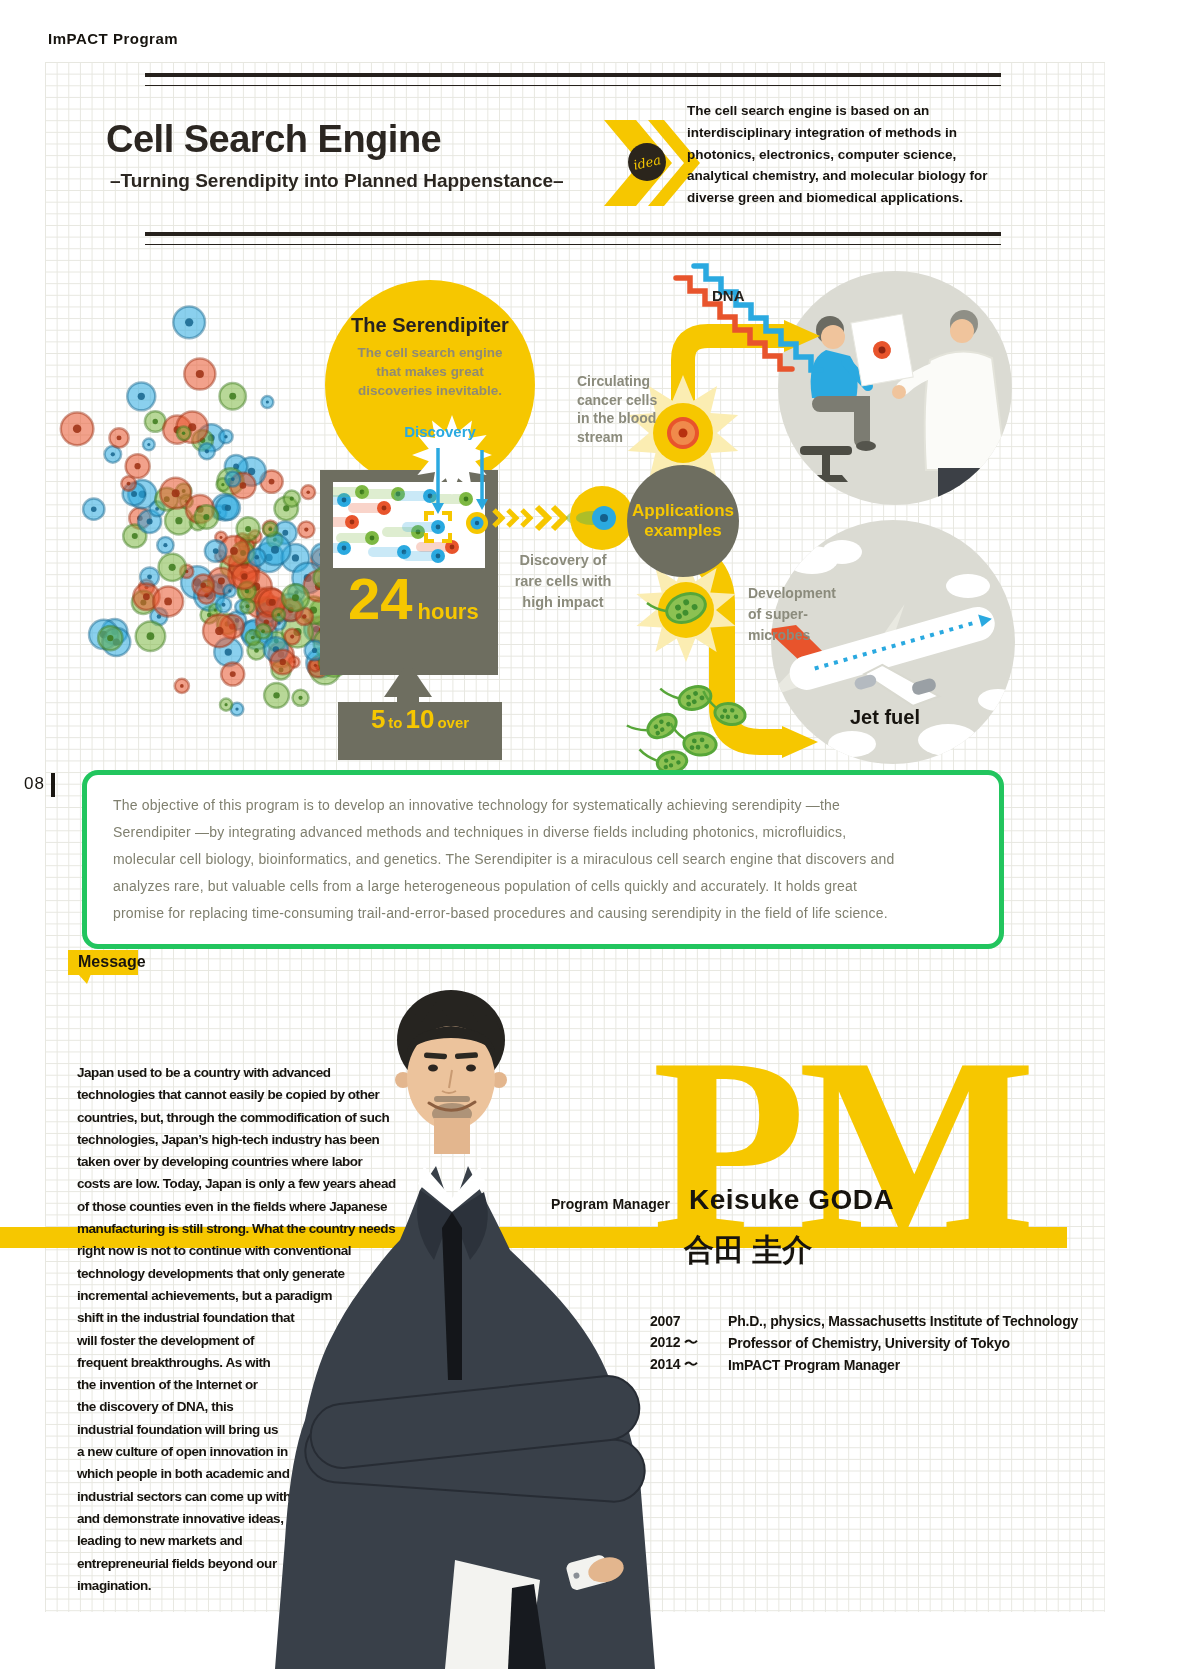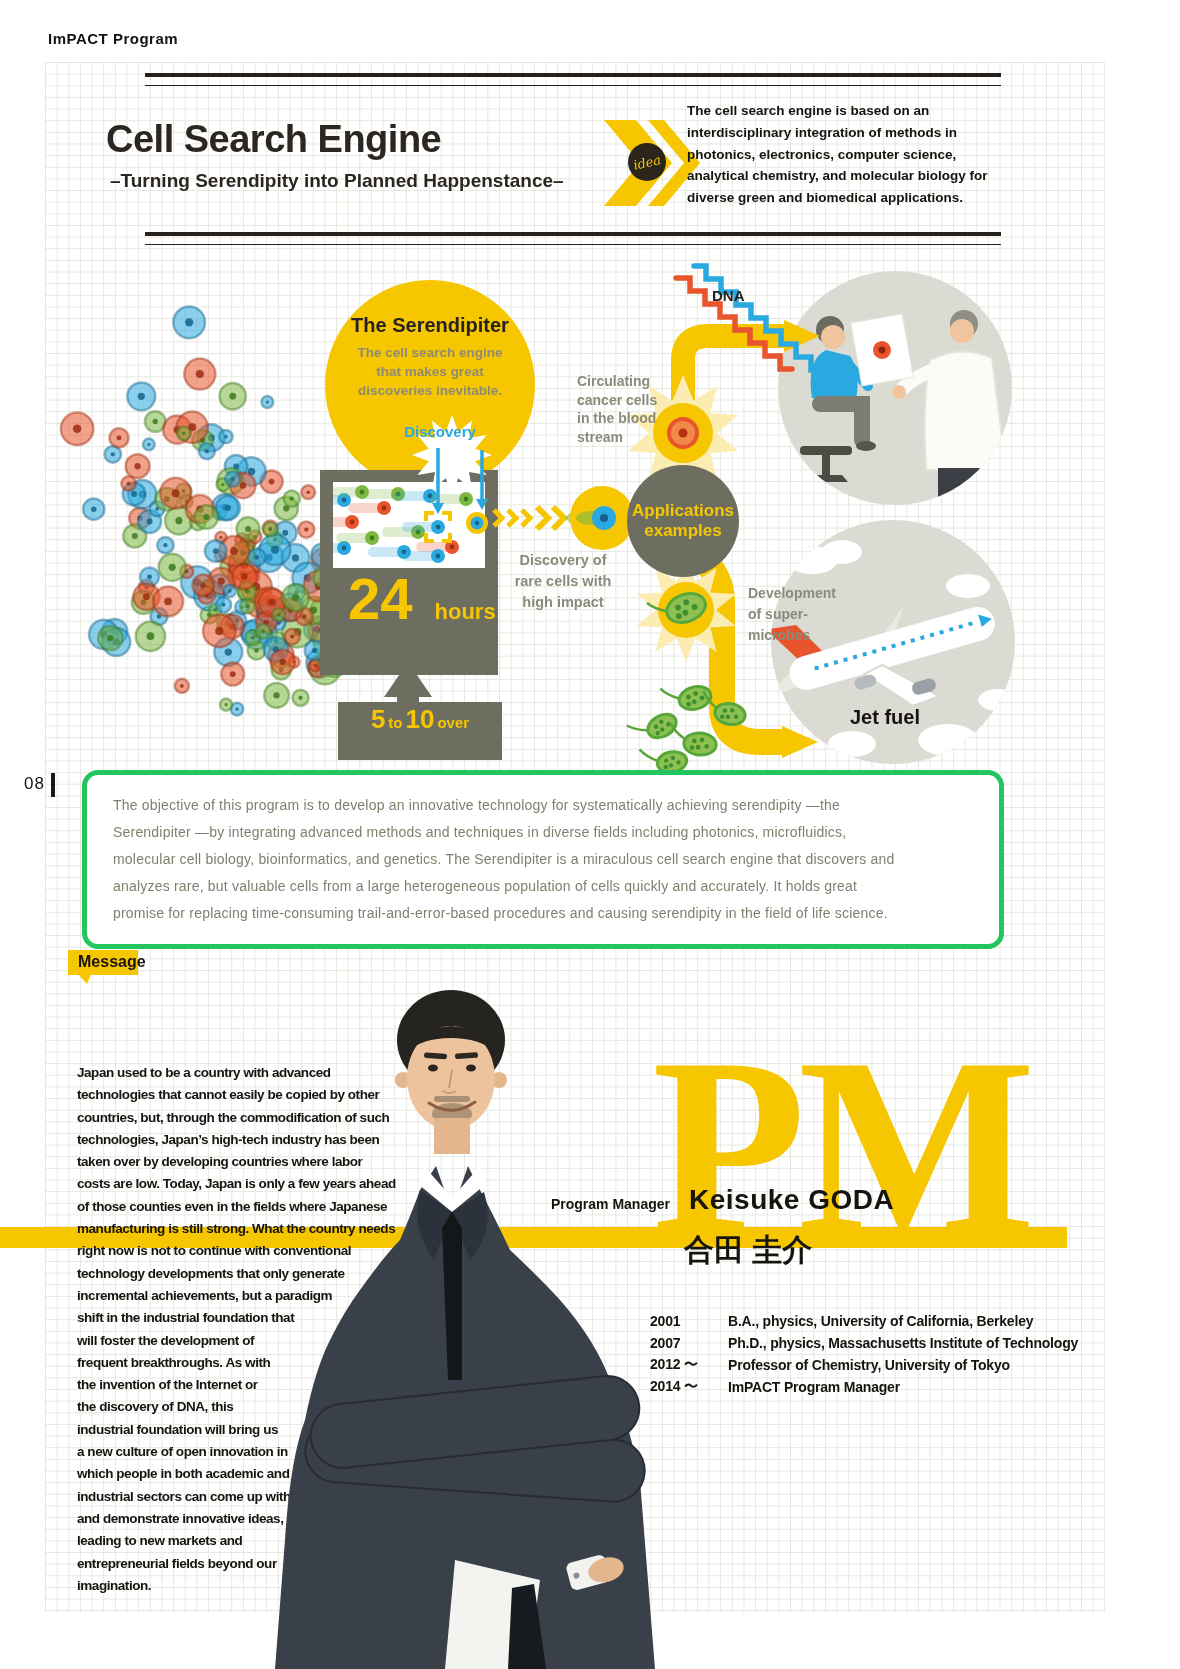--- a/index.html
+++ b/index.html
@@ -16,21 +16,21 @@
   .title{left:106px;top:118px;font-size:38px;font-weight:bold;color:#2b2621;letter-spacing:-.5px;}
   .subtitle{left:110px;top:170px;font-size:19px;font-weight:bold;color:#2b2621;}
   .intro{left:687px;top:100px;font-size:13.5px;font-weight:bold;line-height:21.8px;color:#16130f;}
   .seren{position:absolute;left:325px;top:280px;width:210px;height:210px;border-radius:50%;
          background:#f6c700;text-align:center;}
   .seren h3{margin:34px 0 6px;font-size:20px;color:#262220;}
   .seren p{margin:0;font-size:13.5px;font-weight:bold;color:#8f8a74;line-height:19px;white-space:pre;}
   .discovery{left:380px;top:423px;width:120px;text-align:center;font-size:15px;font-weight:bold;color:#2aa9e0;}
   .hours{position:absolute;left:348px;top:570px;display:flex;align-items:baseline;color:#f6c700;font-weight:bold;}
   .hours .big{font-size:58px;line-height:1;}
-  .hours .small{font-size:22px;margin-left:22px;}
+  .hours .small{font-size:22px;margin-left:5px;}
   .yearsbox{position:absolute;left:338px;top:702px;width:164px;height:58px;background:#6e6e60;
             display:flex;align-items:baseline;justify-content:center;gap:3px;color:#f6c700;font-weight:bold;padding-top:2px;box-sizing:border-box;}
   .yearsbox .n{font-size:26px;} .yearsbox .s{font-size:15px;}
   .cap{font-weight:bold;color:#8b8b7c;}
   .rare{left:495px;top:550px;width:136px;text-align:center;font-size:14.5px;line-height:21px;}
   .ctc{left:577px;top:372px;font-size:14px;line-height:18.6px;}
   .dna{left:712px;top:287px;font-size:15px;font-weight:bold;color:#26211c;}
   .apps{position:absolute;left:627px;top:465px;width:112px;height:112px;border-radius:50%;background:#6e6e60;
         display:flex;align-items:center;justify-content:center;text-align:center;
         color:#f6c700;font-weight:bold;font-size:17px;line-height:20px;white-space:pre;}
@@ -755,24 +755,20 @@
       <circle cx="326" cy="612" r="3" fill="#8a8f96"></circle>
     </g>
   </svg>
 
   <div class="t role">Program Manager</div>
   <div class="t name-en">Keisuke GODA</div>
   <div class="t name-jp">合田 圭介</div>
 
   <div class="timeline">
     <div class="row">
-      <span class="yr">2001</span>
-      <span>B.A., physics, University of California, Berkeley</span>
-    </div>
-    <div class="row">
       <span class="yr">2007</span>
       <span>Ph.D., physics, Massachusetts Institute of Technology</span>
     </div>
     <div class="row">
       <span class="yr">2012 〜</span>
       <span>Professor of Chemistry, University of Tokyo</span>
     </div>
     <div class="row">
       <span class="yr">2014 〜</span>
       <span>ImPACT Program Manager</span>

